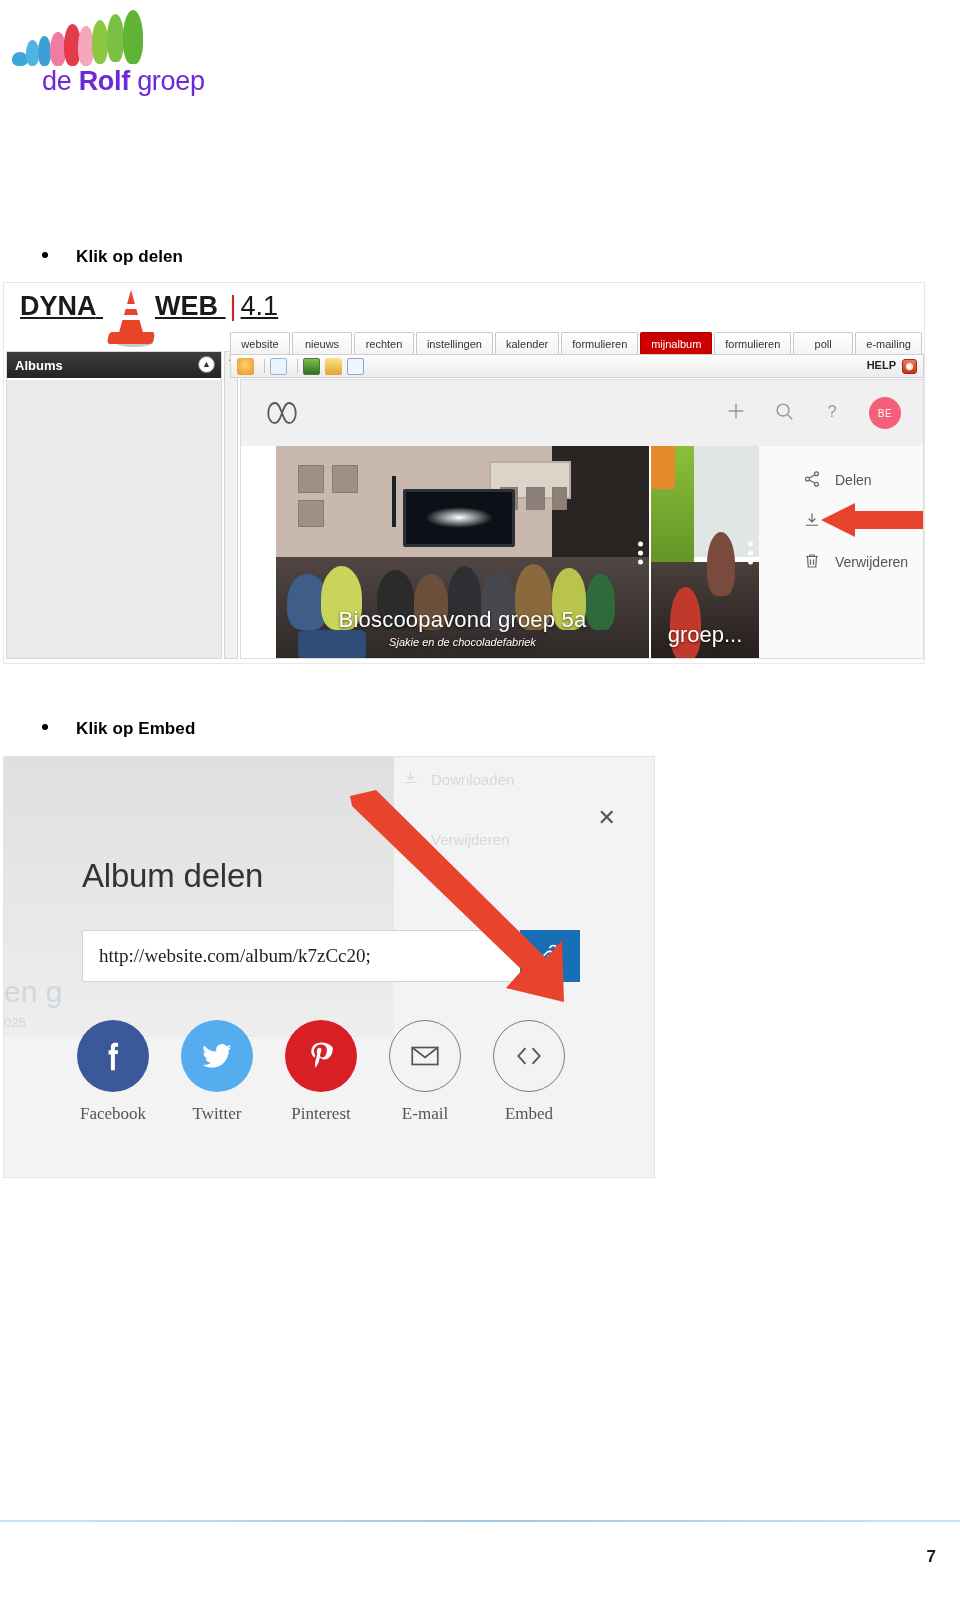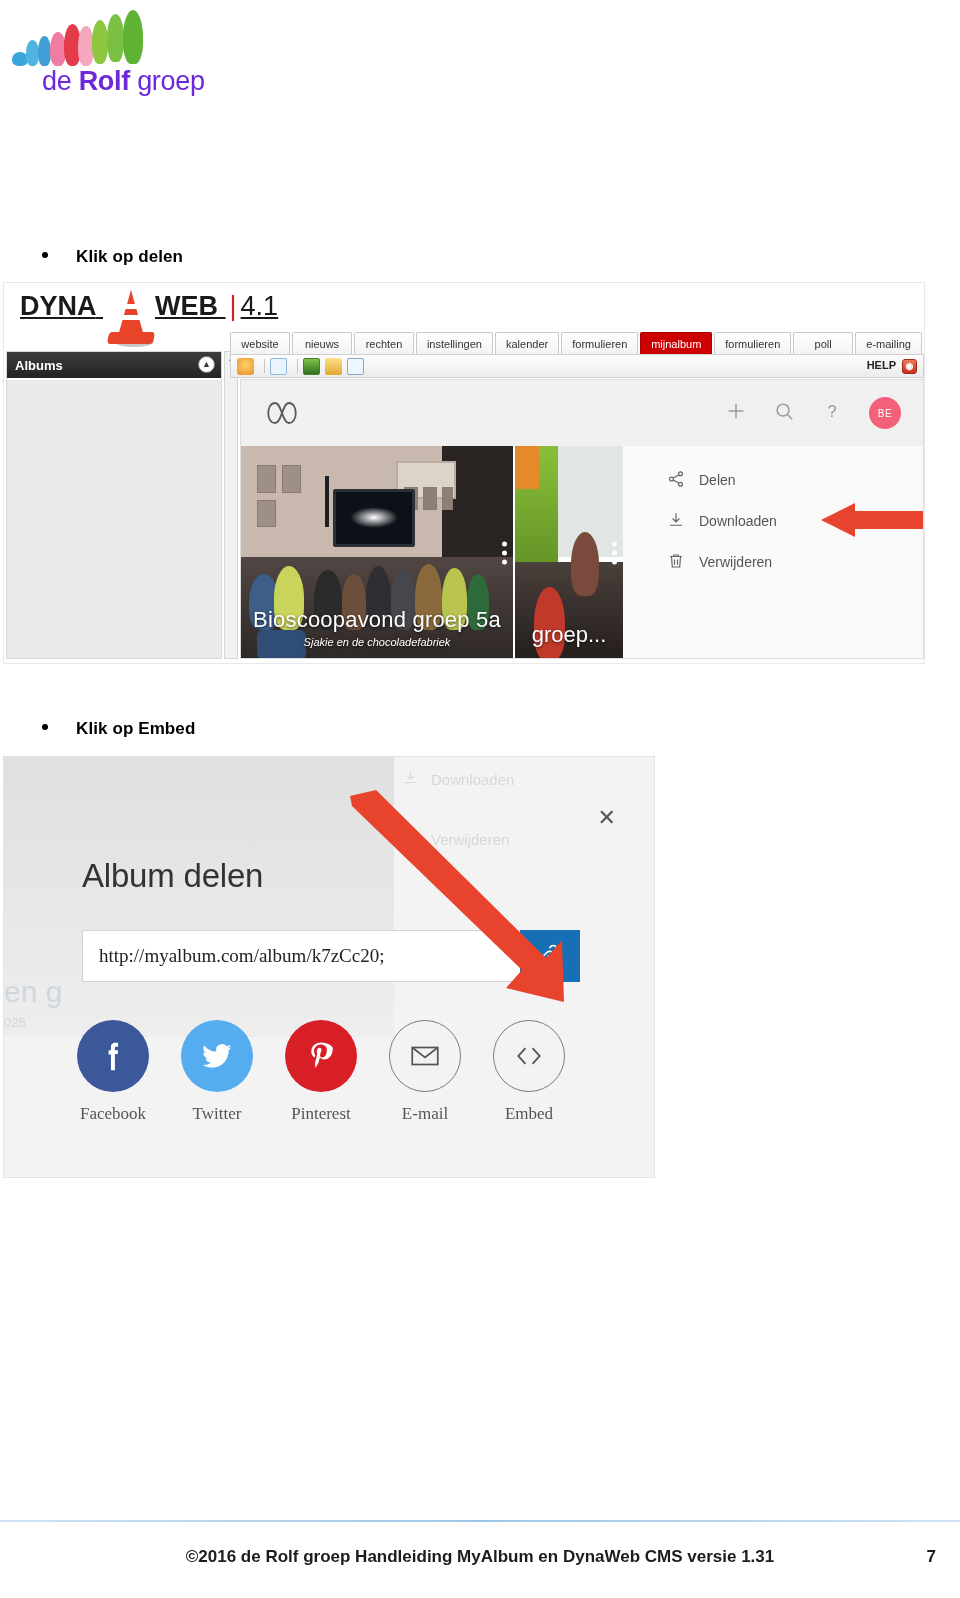--- a/index.html
+++ b/index.html
@@ -99,21 +99,21 @@
             padding: 0 22px; position: relative; }
   .ma-logo { width: 40px; height: 26px; }
   .ma-actions { margin-left: auto; display: flex; align-items: center; gap: 26px; }
   .ma-ic { color: #9a9a9a; }
   .ma-avatar { width: 32px; height: 32px; border-radius: 50%; background: #f4607a;
                color: #fff; font-size: 10px; display:flex; align-items:center;
                justify-content:center; letter-spacing: .5px; }
 
   .ma-grid { display: flex; height: 214px; }
   .photo { position: relative; overflow: hidden; }
-  .photo1 { width: 272px; }
+  .photo1 { width: 373px; margin-left: 35px; }
   .photo2 { width: 110px; border-left: 2px solid #fff; }
   .ph-caption { position: absolute; left: 0; right: 0; bottom: 12px; text-align: center;
                 color: #fff; text-shadow: 0 1px 3px rgba(0,0,0,.65); }
   .ph-title { font-size: 22px; font-weight: normal; letter-spacing: .2px; }
   .ph-sub { font-size: 11px; font-style: italic; margin-top: 3px; }
   .ph-dots { position: absolute; right: 6px; top: 50%; transform: translateY(-50%);
              display:flex; flex-direction: column; gap: 4px; }
   .ph-dots i { width: 5px; height: 5px; border-radius:50%; background:#fff; display:block; }
 
   
@@ -423,21 +423,21 @@
   <div class="s2-bg-left">
     <span>en g</span>
     <small>025</small>
   </div>
 
   <div class="s2-card">
     <div class="s2-close">✕</div>
     <div class="s2-title">Album delen</div>
 
     <div class="s2-urlrow">
-      <div class="s2-url">http://myalbum.com/album/k7zCc20;</div>
+      <div class="s2-url">http://website.com/album/k7zCc20;</div>
       <div class="s2-copybtn">
         <span>
           <svg viewBox="0 0 24 24" width="24" height="24" fill="none" stroke="#ffffff" stroke-width="1.7">
             <path d="M9.5 13.5a4 4 0 0 0 5.7 0l3-3a4 4 0 1 0-5.7-5.7l-1.2 1.2"></path>
             <path d="M14.5 10.5a4 4 0 0 0-5.7 0l-3 3a4 4 0 1 0 5.7 5.7l1.2-1.2"></path>
           </svg>
         </span>
       </div>
     </div>
 
@@ -490,15 +490,14 @@
     </div>
   </div>
 </div>
 
 <svg class="arrow2" viewBox="0 0 230 215">
   <path d="M10 6 L36 0 L206 168 L222 150 L224 212 L166 198 L182 180 L12 16 Z" fill="#e8432c"></path>
 </svg>
 
 <div class="footer-rule"></div>
 <div class="footer">
-  <div class="footer-text">©2016 de Rolf groep   Handleiding MyAlbum en DynaWeb CMS versie 1.31</div>
   <div class="footer-page">7</div>
 </div>
 
 </body></html>

